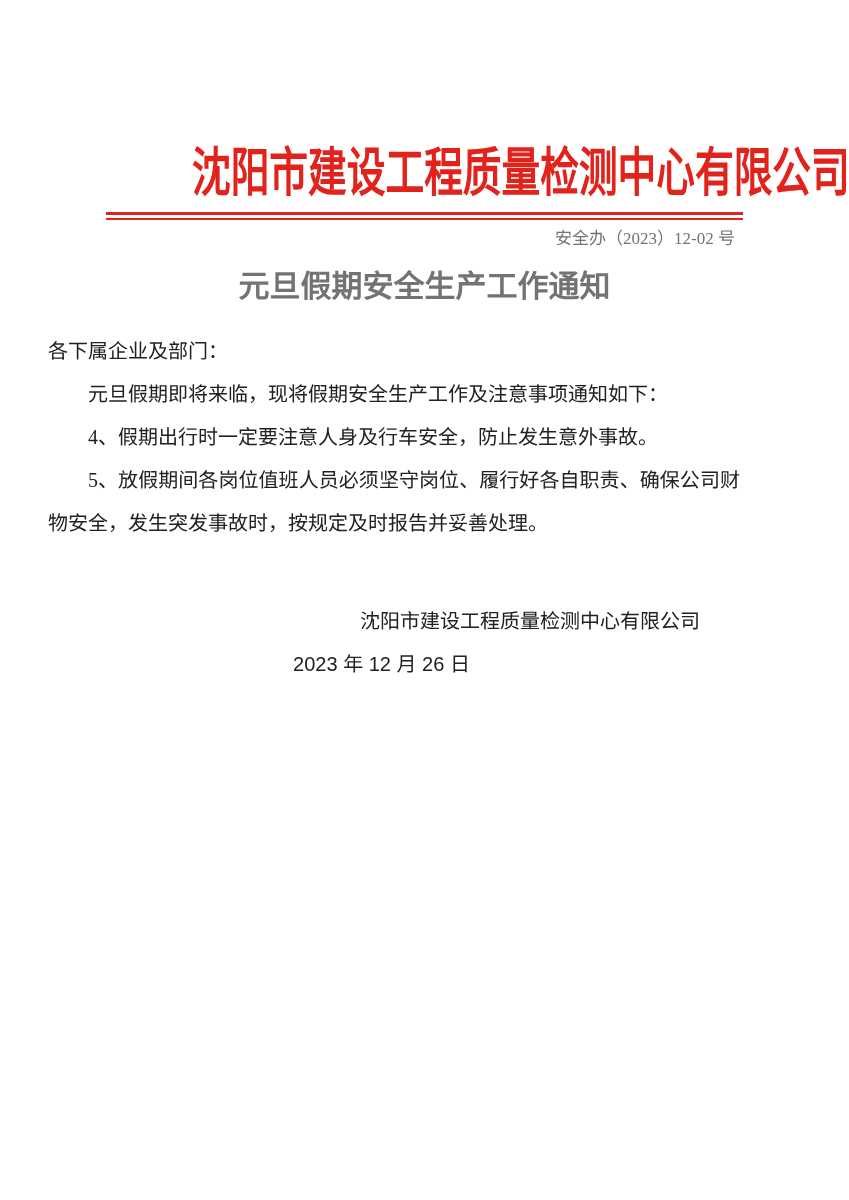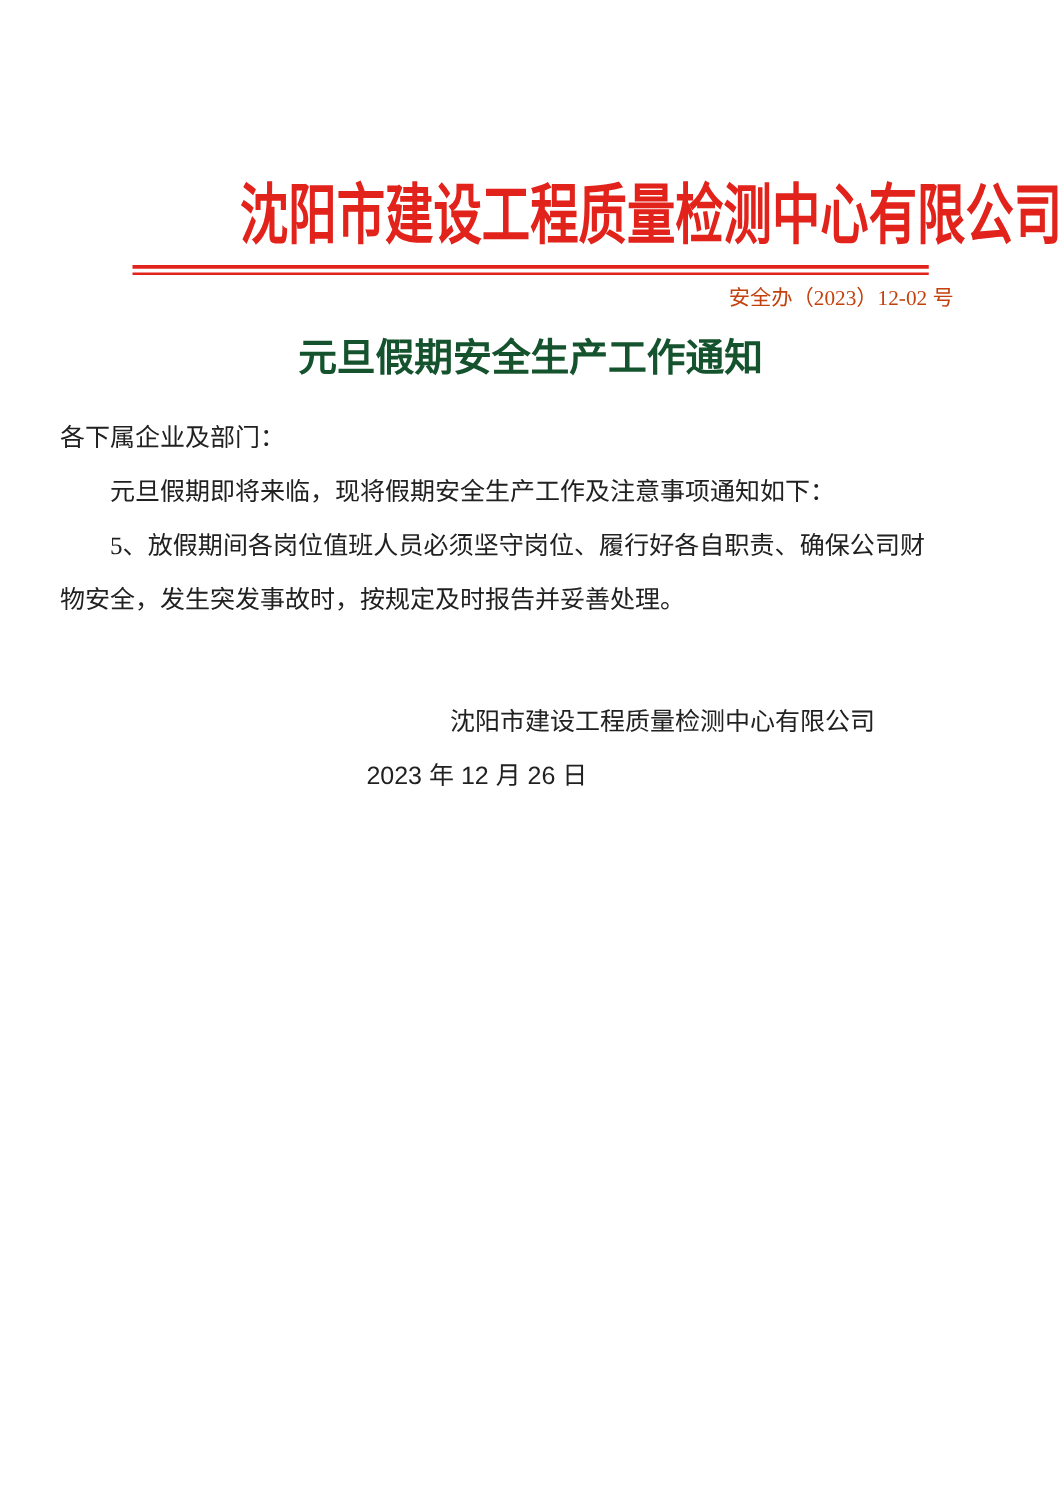--- a/index.html
+++ b/index.html
@@ -32,34 +32,34 @@
     transform-origin: center;
     letter-spacing: 0;
   }
   .letterhead-rule {
     margin-top: 11px;
     height: 3px;
     border-top: 3px solid var(--accent, #e2231c);
     border-bottom: 2px solid var(--accent, #e2231c);
   }
   .doc-number {
-    margin: 7px 86px 0 110px;
+    margin: 7px 114px 0 110px;
     text-align: right;
     font-size: 17px;
     line-height: 24px;
-    color: #c2410c;
+    color: #737373;
   }
   
   .notice-title {
     margin-top: 14px;
     text-align: center;
     font-size: 31px;
     line-height: 44px;
     font-weight: bold;
-    color: #14532d;
+    color: #737373;
   }
   
   .body {
     margin: 21px 109px 0 48px;
     font-size: 20px;
     line-height: 43px;
     text-align: justify;
   }
   .body p {
     margin: 0;
@@ -98,20 +98,21 @@
     <div class="letterhead-rule"></div>
   </div>
 
   <div class="doc-number">安全办（2023）12-02 号</div>
 
   <div class="notice-title">元旦假期安全生产工作通知</div>
 
   <div class="body">
     <p>各下属企业及部门：</p>
     <p class="indent">元旦假期即将来临，现将假期安全生产工作及注意事项通知如下：</p>
+    <p class="indent">4、假期出行时一定要注意人身及行车安全，防止发生意外事故。</p>
     <p class="indent">5、放假期间各岗位值班人员必须坚守岗位、履行好各自职责、确保公司财物安全，发生突发事故时，按规定及时报告并妥善处理。</p>
   </div>
 
   <div class="signature">
     <div class="sig-company">沈阳市建设工程质量检测中心有限公司</div>
     <div class="sig-date">2023 年 12 月 26 日</div>
   </div>
 
 </div>
 

